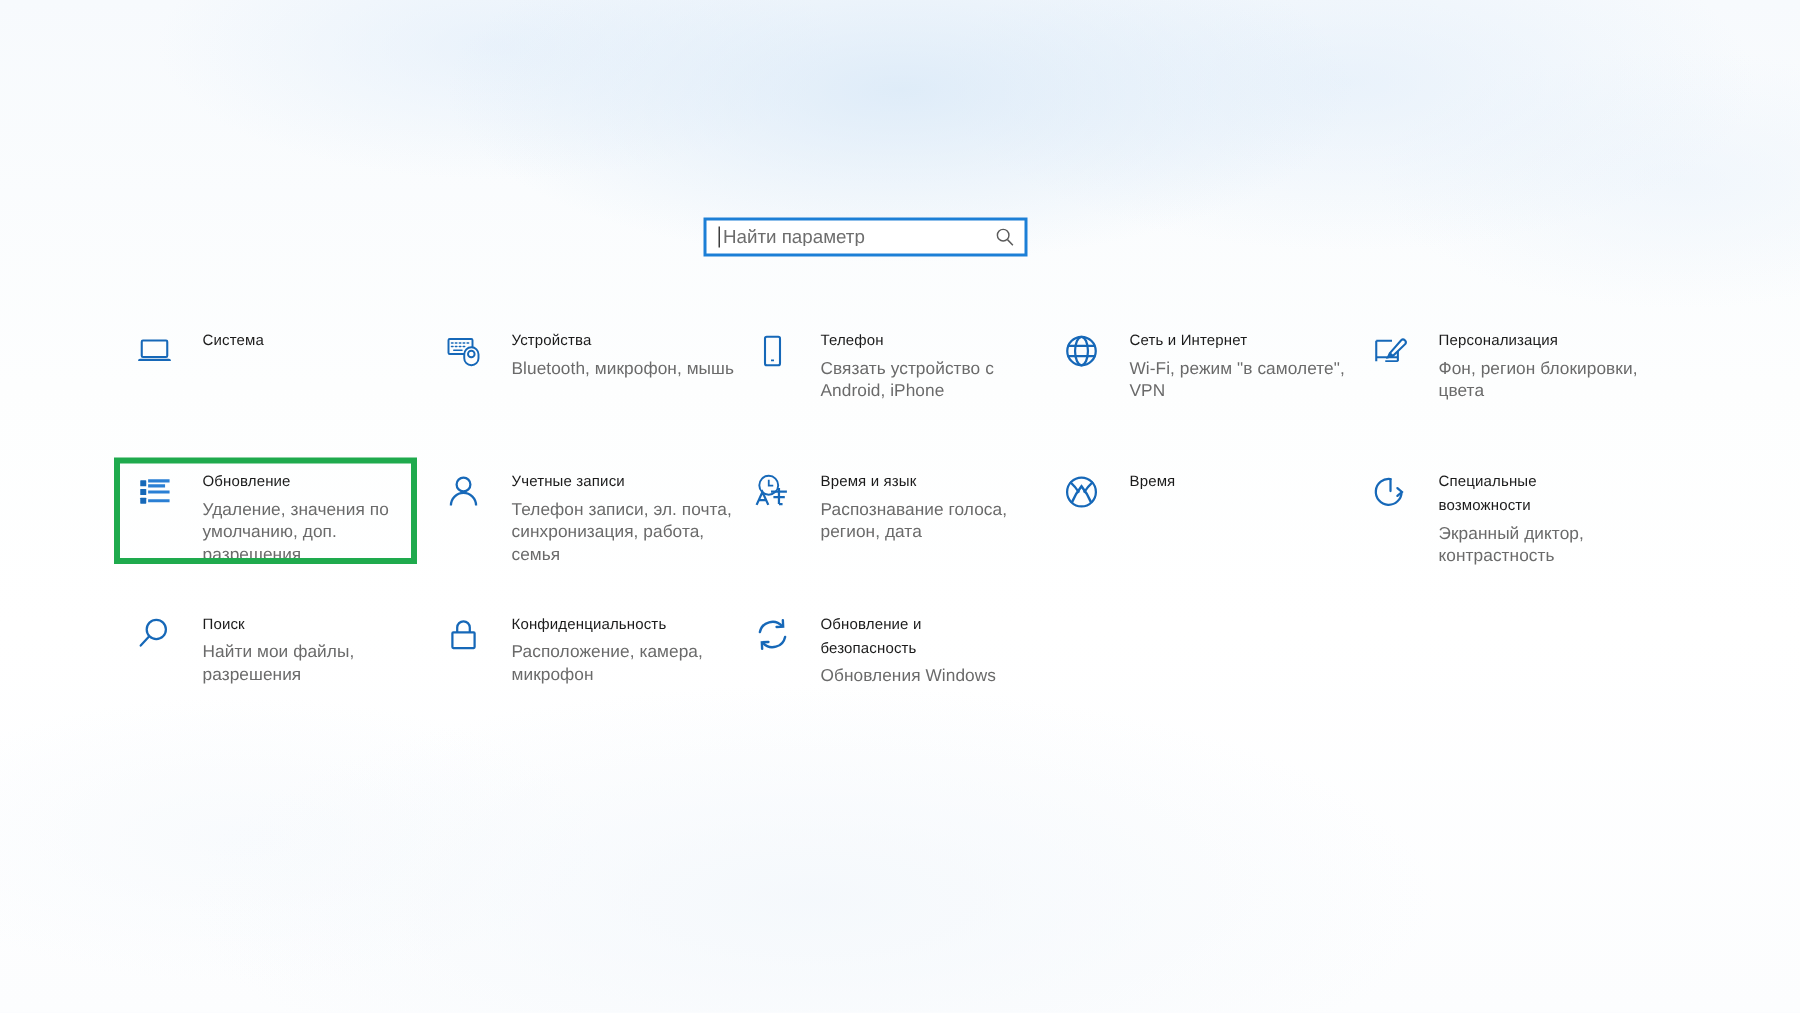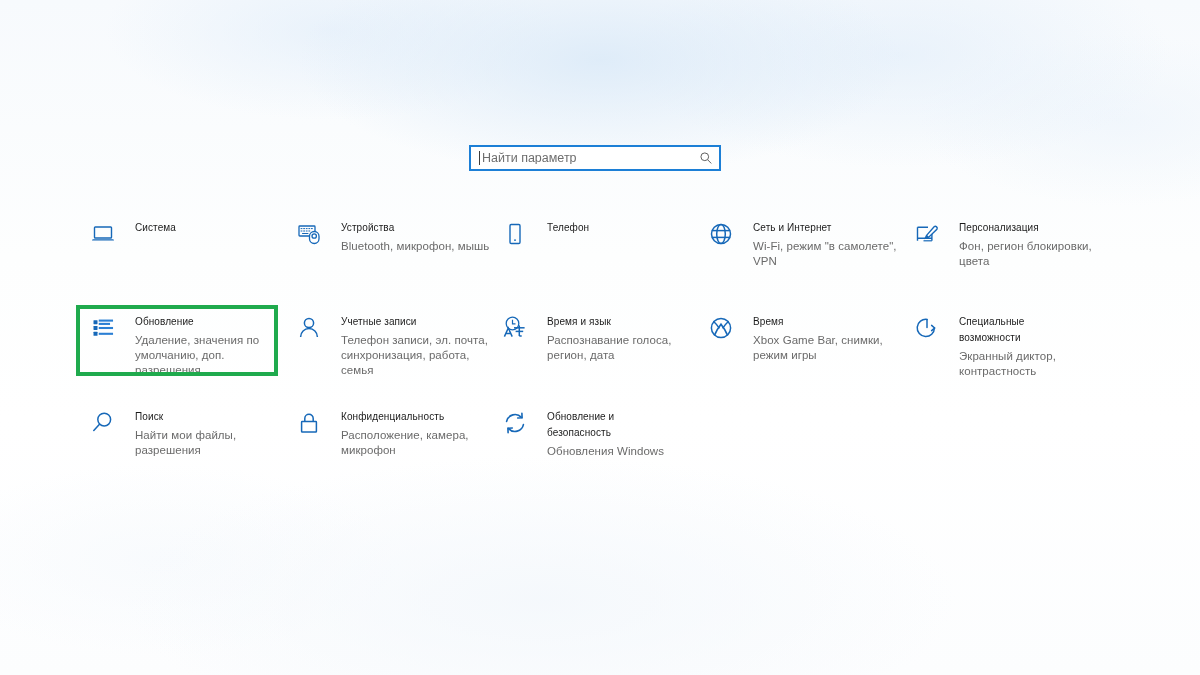--- a/index.html
+++ b/index.html
@@ -34,21 +34,21 @@
   .page {
     position: absolute;
     inset: 0;
   }
 
   
   .search-wrap {
     position: absolute;
     left: 469px;
     top: 145px;
-    width: 252px;
+    width: 216px;
     height: 26px;
   }
   .search-box {
     width: 100%;
     height: 100%;
     border: 2px solid #1c7fd6;
     background: #ffffff;
     display: flex;
     align-items: center;
     padding: 0 6px 0 8px;
@@ -206,20 +206,21 @@
 
       <div class="tile">
         <span class="tile-icon" style="color: rgb(22, 104, 184);">
           <svg width="28" height="28" viewBox="0 0 28 28" fill="none" stroke="currentColor" stroke-width="1.4">
             <rect x="9" y="4.5" width="10" height="19" rx="1.2"></rect>
             <line x1="13" y1="20.2" x2="15" y2="20.2" stroke-width="1.2"></line>
           </svg>
         </span>
         <span class="tile-text">
           <span class="tile-title" style="display:block">Телефон</span>
+          <span class="tile-sub" style="display:block">Связать устройство с Android, iPhone</span>
         </span>
       </div>
 
       <div class="tile">
         <span class="tile-icon" style="color: rgb(22, 104, 184);">
           <svg width="28" height="28" viewBox="0 0 28 28" fill="none" stroke="currentColor" stroke-width="1.5">
             <circle cx="14" cy="14" r="9.5"></circle>
             <ellipse cx="14" cy="14" rx="4.3" ry="9.5"></ellipse>
             <line x1="4.8" y1="10.6" x2="23.2" y2="10.6"></line>
             <line x1="4.8" y1="17.4" x2="23.2" y2="17.4"></line>
@@ -310,21 +311,20 @@
         <span class="tile-icon" style="color: rgb(22, 104, 184);">
           <svg width="28" height="28" viewBox="0 0 28 28" fill="none" stroke="currentColor" stroke-width="1.5">
             <circle cx="14" cy="14" r="9.6"></circle>
             <path d="M7.4 21.4 C9.6 16.2 12.2 12.4 14 10.2 C15.8 12.4 18.4 16.2 20.6 21.4" stroke-width="1.7"></path>
             <path d="M6.4 7.2 C8.6 9.2 11 12.2 12.4 14.4" stroke-width="1.5"></path>
             <path d="M21.6 7.2 C19.4 9.2 17 12.2 15.6 14.4" stroke-width="1.5"></path>
           </svg>
         </span>
         <span class="tile-text">
           <span class="tile-title" style="display:block">Время</span>
-          <span class="tile-sub" style="display:block">Xbox Game Bar, снимки, режим игры</span>
         </span>
       </div>
 
       <div class="tile">
         <span class="tile-icon" style="color: rgb(22, 104, 184);">
           <svg width="28" height="28" viewBox="0 0 28 28" fill="none" stroke="currentColor" stroke-width="1.5" stroke-linecap="round">
             <path d="M14 5.4 A8.6 8.6 0 1 0 21.4 14"></path>
             <line x1="14" y1="5.4" x2="14" y2="13.4"></line>
             <path d="M18.6 11.4 l3 2.6 -3 2.6" fill="none"></path>
           </svg>

